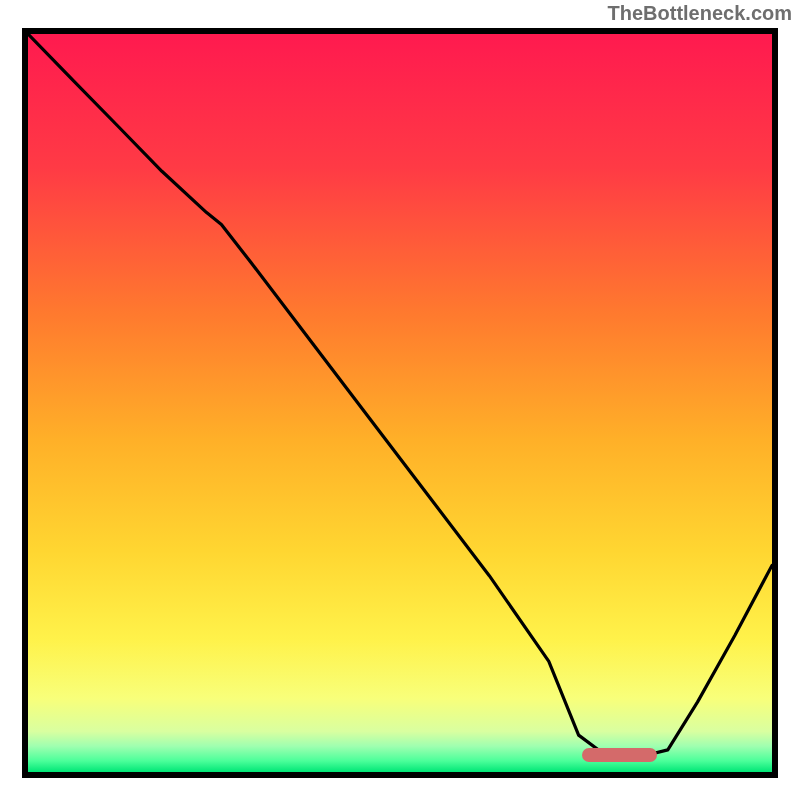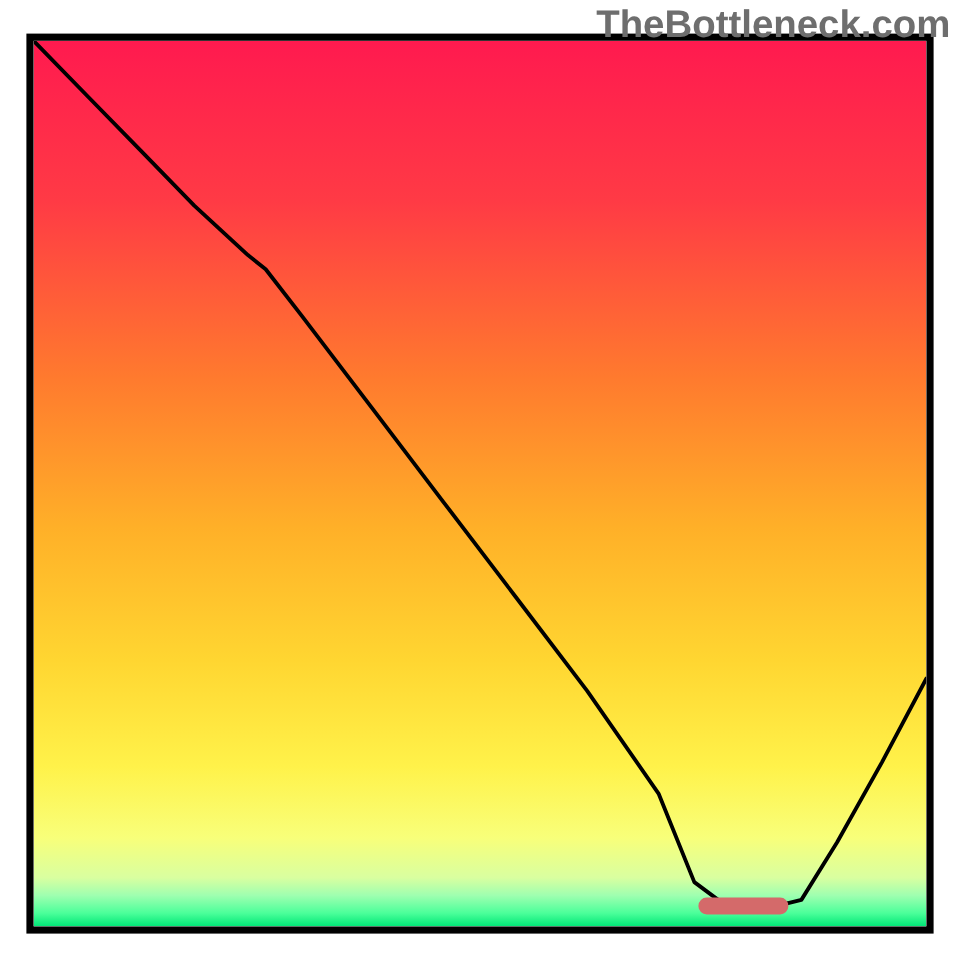--- a/index.html
+++ b/index.html
@@ -12,21 +12,21 @@
   }
   .container {
     position: relative;
     width: 800px;
     height: 800px;
   }
   .watermark {
     position: absolute;
     top: 2px;
     right: 8px;
-    font-size: 32px;
+    font-size: 20px;
     font-weight: bold;
     color: #6e6e6e;
     z-index: 5;
     user-select: none;
   }
   .frame {
     position: absolute;
     left: 22px;
     top: 28px;
     width: 756px;

